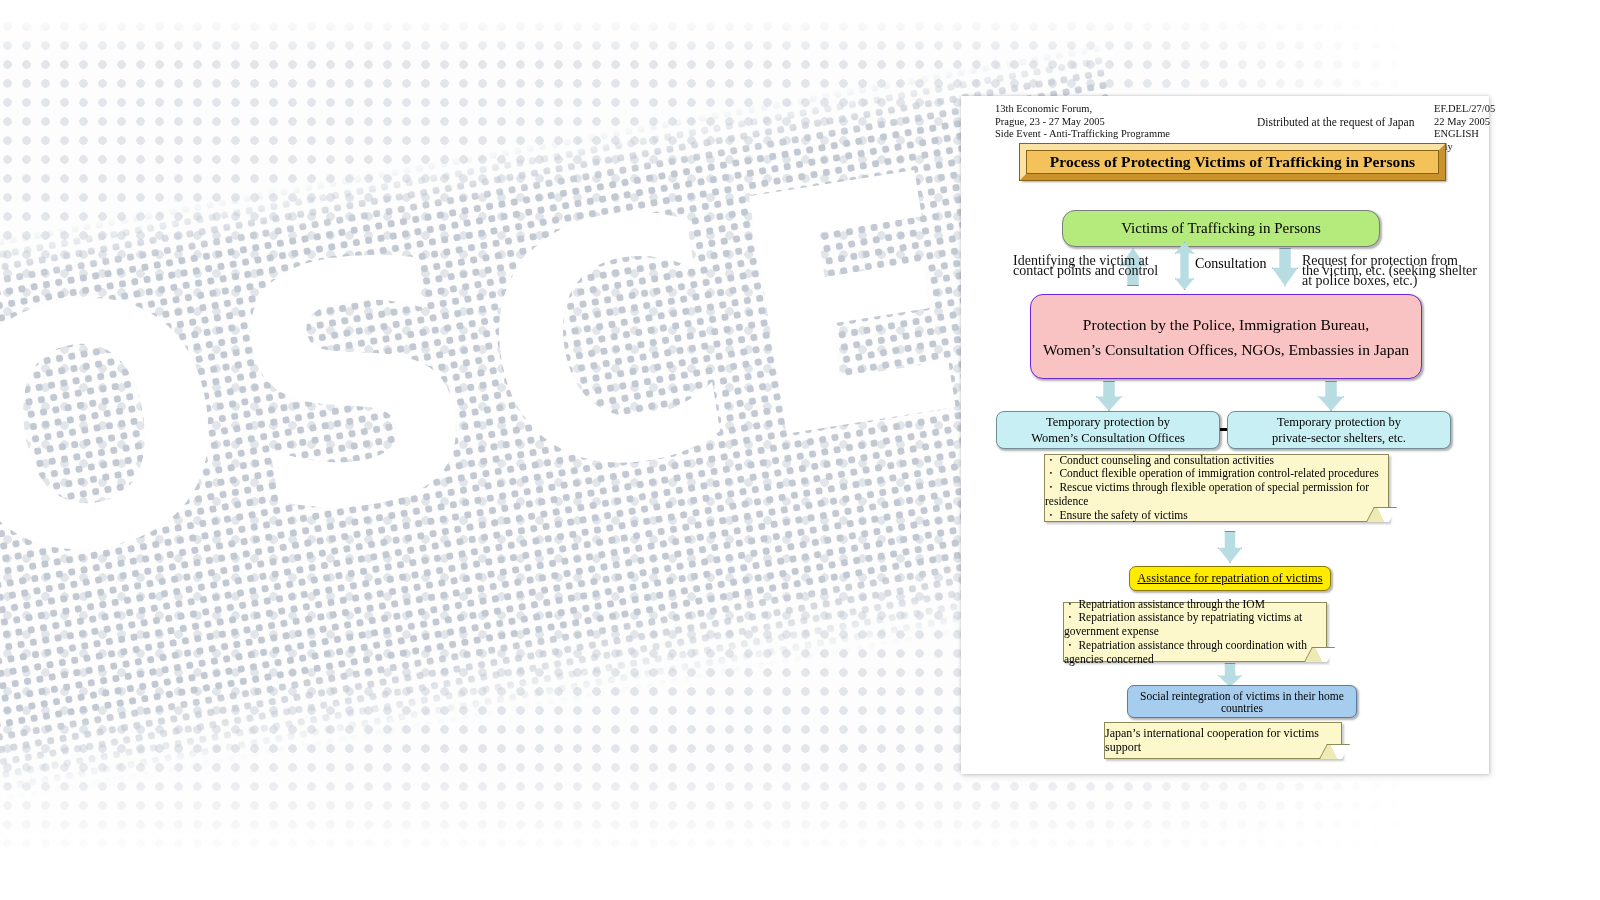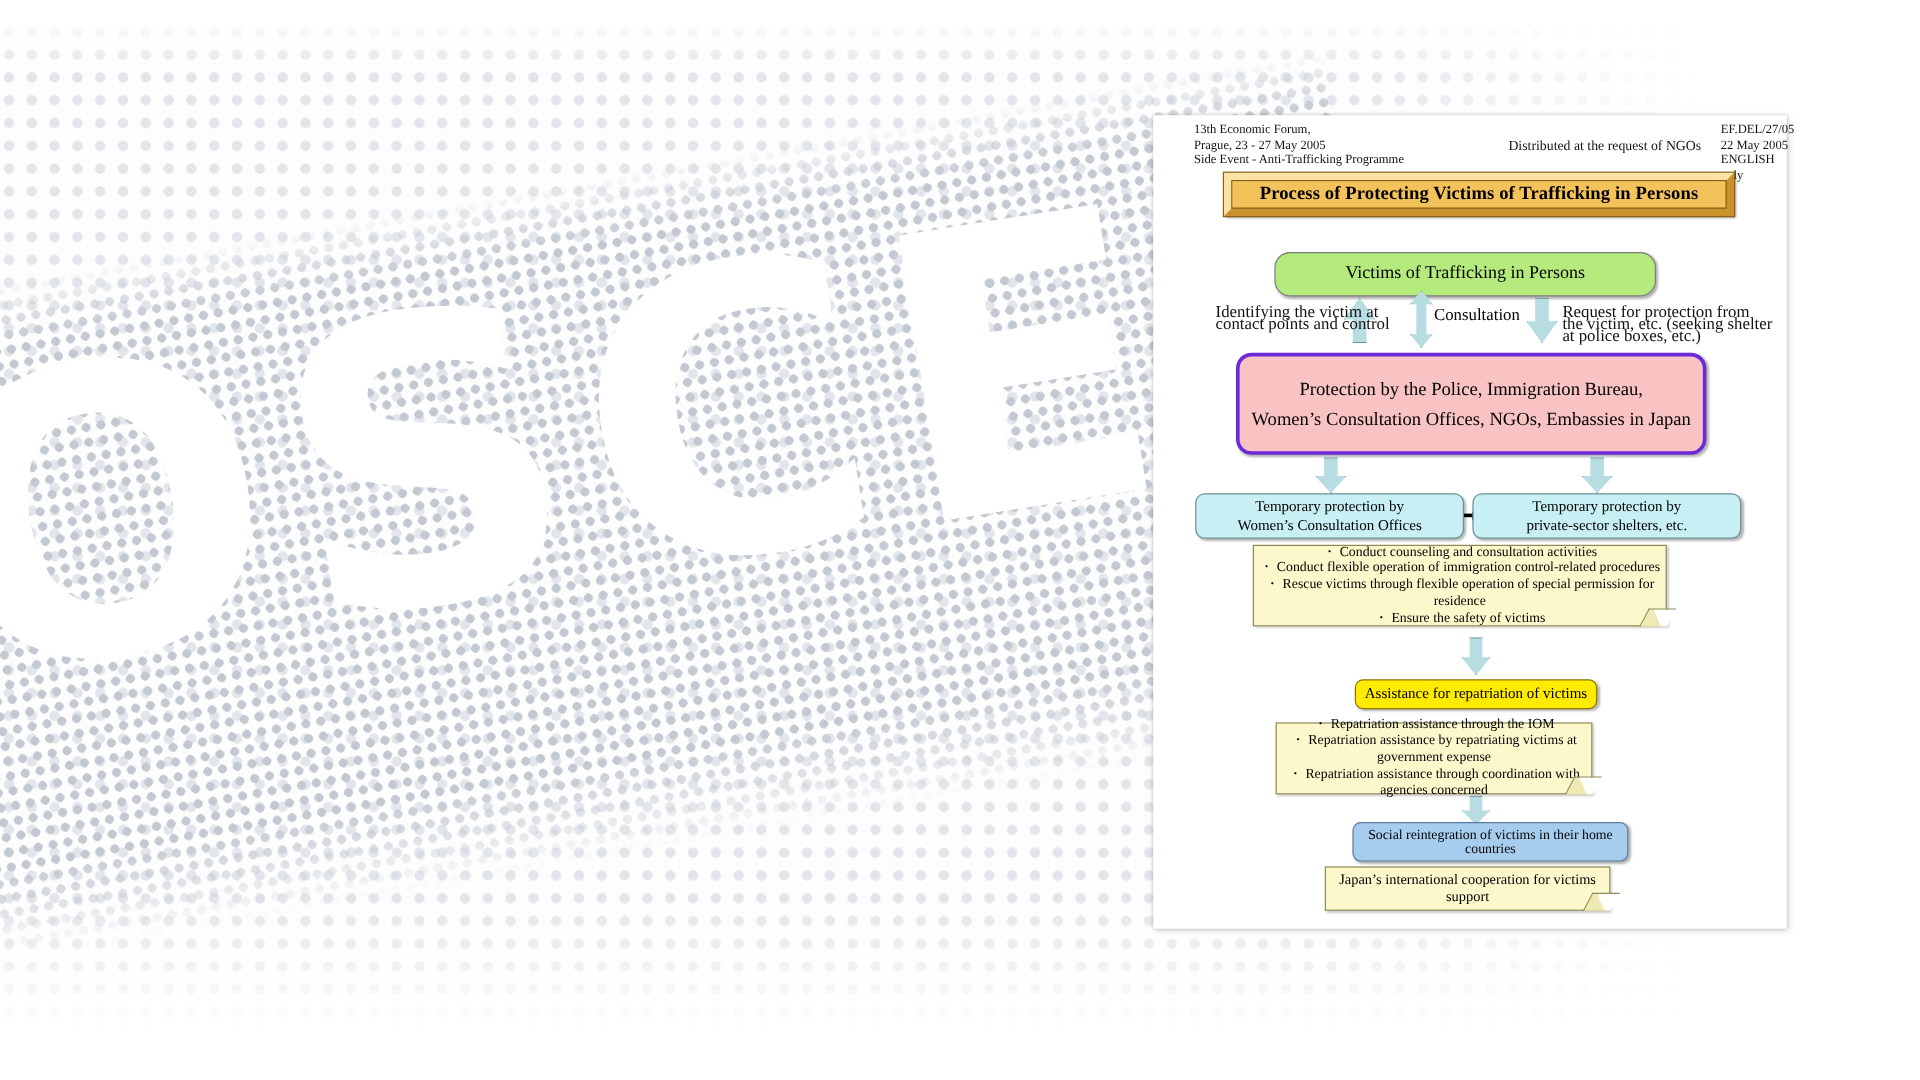--- a/index.html
+++ b/index.html
@@ -88,54 +88,55 @@
         align-items:center;justify-content:center;text-align:center;}
 
   .green{
     left:101px;top:114px;width:318px;height:37px;
     background:#b5ea7c;border:1px solid #7d7d7d;border-radius:13px;
     font-size:15px;color:#000;
     box-shadow:1.5px 1.5px 2px rgba(0,0,0,.30);
   }
   .pink{
     left:69px;top:198px;width:392px;height:85px;
-    background:#f9c3c3;border:3px solid #6d28d9;border-radius:13px;
+    background:#f9c3c3;border:1px solid #6d28d9;border-radius:13px;
     font-size:15.5px;line-height:25px;color:#000;
     box-shadow:1.5px 1.5px 2px rgba(0,0,0,.30);
   }
   .cyan1{
     left:35px;top:315px;width:224px;height:38px;
     background:#c8f0f4;border:1px solid #6f8f96;border-radius:8px;
     font-size:12.5px;line-height:16px;color:#000;
     box-shadow:1.5px 1.5px 2px rgba(0,0,0,.30);
   }
   .cyan2{
     left:266px;top:315px;width:224px;height:38px;
     background:#c8f0f4;border:1px solid #6f8f96;border-radius:8px;
     font-size:12.5px;line-height:16px;color:#000;
     box-shadow:1.5px 1.5px 2px rgba(0,0,0,.30);
   }
   .yellowbar{
     left:168px;top:470px;width:202px;height:25px;
     background:#ffeb00;border:1px solid #8a7a00;border-radius:7px;
     font-size:12.5px;color:#000;
     box-shadow:1.5px 1.5px 2px rgba(0,0,0,.30);
+    text-decoration:underline;
   }
   .bluebar{
     left:166px;top:589px;width:230px;height:33px;
     background:#a7cdee;border:1px solid #5b7c9c;border-radius:7px;
     font-size:11.5px;color:#000;
     box-shadow:1.5px 1.5px 2px rgba(0,0,0,.30);
   }
 
   
   .note{
     position:absolute;box-sizing:border-box;
     background:#fcf8cc;border:1px solid #8d8a5a;
-    font-size:11.5px;line-height:13.8px;color:#000;text-align:center;
+    font-size:11.5px;line-height:13.8px;color:#000;
     display:flex;flex-direction:column;justify-content:center;
     box-shadow:1.5px 1.5px 2px rgba(0,0,0,.22);
   }
   .note .curl{
     position:absolute;right:-1px;bottom:-1px;width:22px;height:14px;
     background:linear-gradient(225deg,#ffffff 0 52%,#efeab4 52% 100%);
     border-left:1px solid #8d8a5a;border-top:1px solid #8d8a5a;
     transform:skewX(-28deg);transform-origin:bottom right;
   }
   .note1{left:83px;top:358px;width:345px;height:68px;}
@@ -193,21 +194,21 @@
 </div>
 
 <div id="page">
 
   <div class="hdr hdr-left">
     <div>13th Economic Forum,</div>
     <div>Prague, 23 - 27 May 2005</div>
     <div>Side Event - Anti-Trafficking Programme</div>
   </div>
 
-  <div class="hdr hdr-mid">Distributed at the request of NGOs</div>
+  <div class="hdr hdr-mid">Distributed at the request of Japan</div>
 
   <div class="hdr hdr-right">
     <div>EF.DEL/27/05</div>
     <div>22 May 2005</div>
     <div>ENGLISH only</div>
   </div>
 
   <div class="title-box">
     <div class="inner">Process of Protecting Victims of Trafficking in Persons</div>
   </div>

